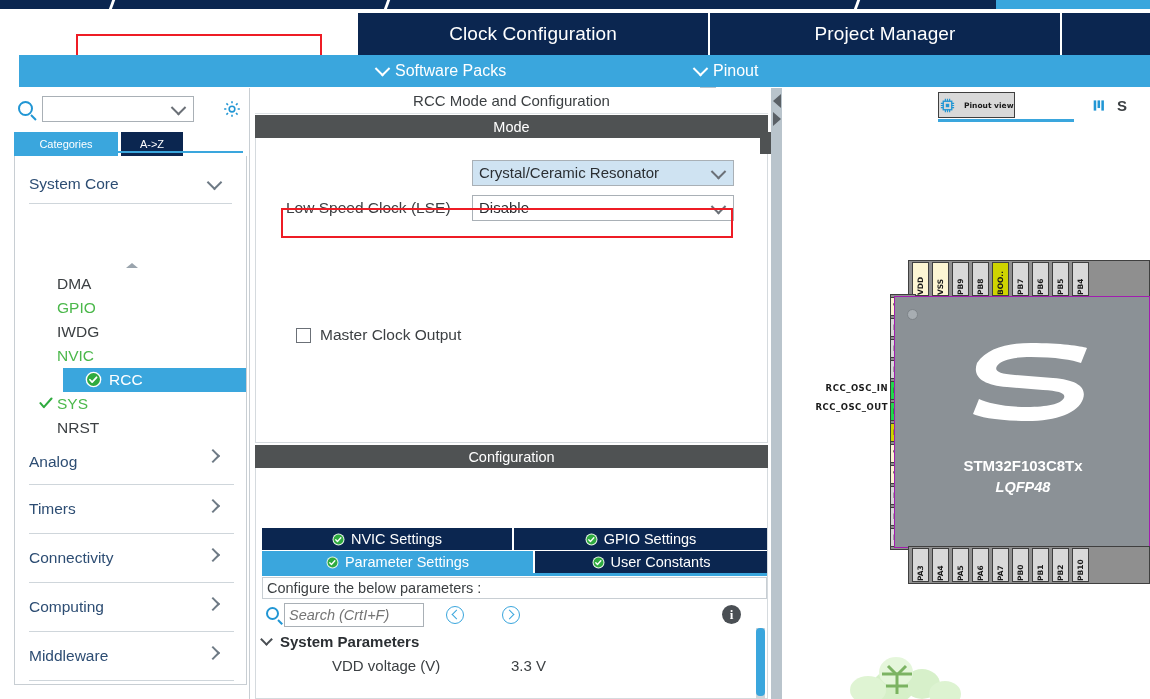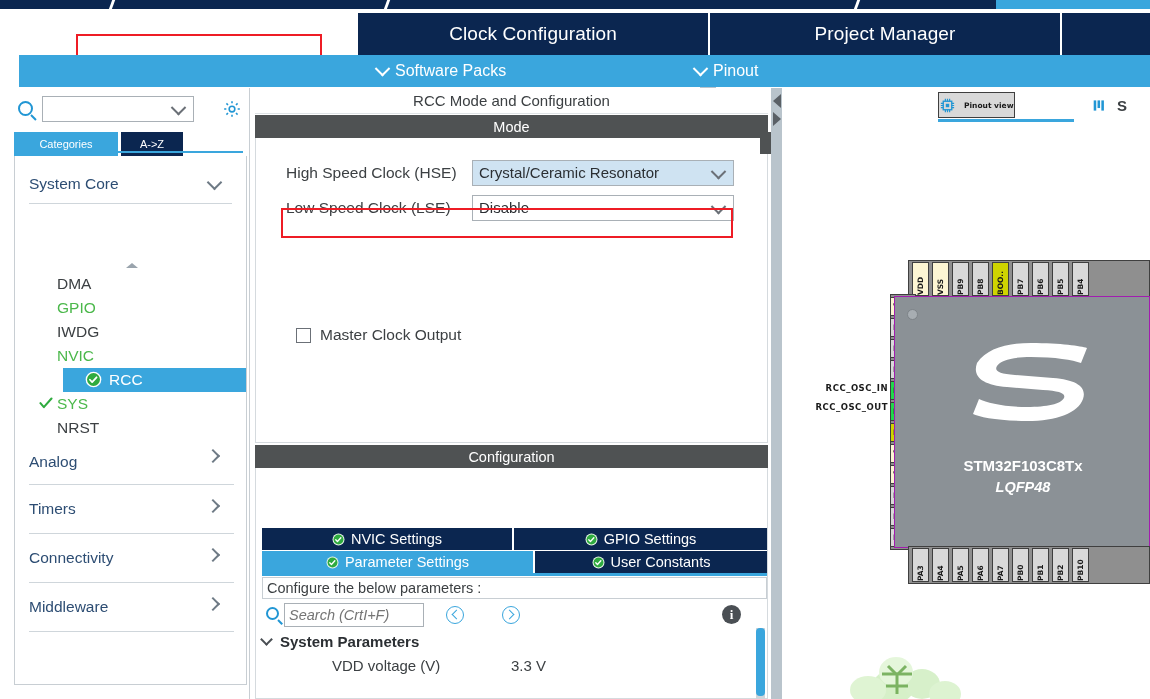--- a/index.html
+++ b/index.html
@@ -497,38 +497,39 @@
         </div>
         <div class="cat-head" style="margin-top:0; height:49px;">
           <span>Timers</span>
           <span class="arrow-right" style="top:16px;"></span>
         </div>
         <div class="cat-head" style="margin-top:0; height:49px;">
           <span>Connectivity</span>
           <span class="arrow-right" style="top:16px;"></span>
         </div>
         <div class="cat-head" style="margin-top:0; height:49px;">
+          <span>Computing</span>
+          <span class="arrow-right" style="top:16px;"></span>
+        </div>
+        <div class="cat-head" style="margin-top:0; height:49px;">
           <span>Middleware</span>
           <span class="arrow-right" style="top:16px;"></span>
         </div>
       </div>
     </div>
   </div>
 
   <div class="center">
 
     <div class="panel-title">RCC Mode and Configuration</div>
 
     <div class="bar-dark bar-mode">Mode</div>
 
     <div class="mode-area">
 
-      <div class="mrow" style="top:22px;">
-        <span class="mlabel">High Speed Clock (HSE)</span>
-      </div>
       <div class="mcombo sel" style="top:22px; left:216px; width:262px;">
         <span class="mv">Crystal/Ceramic Resonator</span>
         <span class="ar"></span>
       </div>
 
       <div class="mrow" style="top:57px;">
         <span class="mlabel">Low Speed Clock (LSE)</span>
       </div>
       <div class="mcombo" style="top:57px; left:216px; width:262px;">
         <span class="mv">Disable</span>

